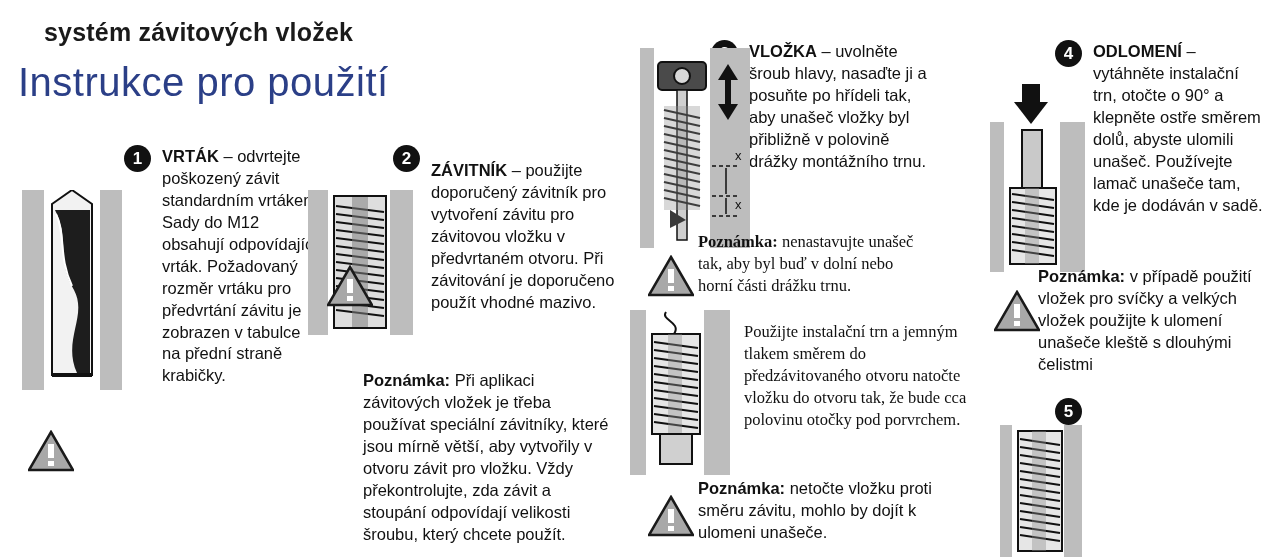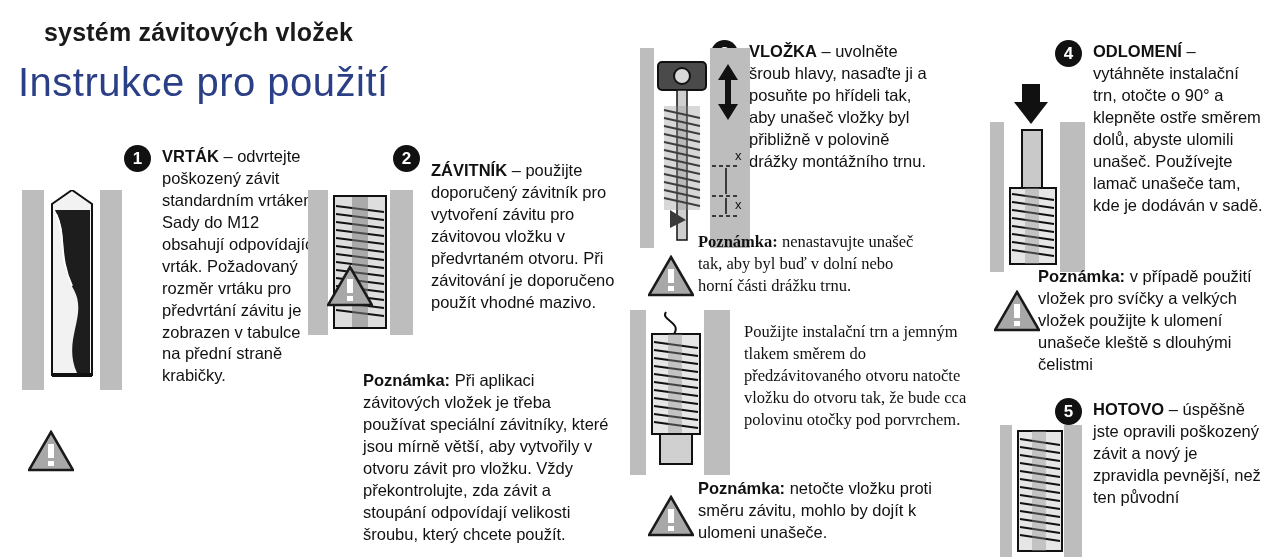--- a/index.html
+++ b/index.html
@@ -268,21 +268,20 @@
   <div class="warn" style="left:994px; top:290px;">
     <svg width="46" height="42" viewBox="0 0 46 42">
       <path d="M23 2 L45 40 L1 40 Z" fill="#a8a8a8" stroke="#1a1a1a" stroke-width="2.5"></path>
       <rect x="20" y="14" width="6" height="14" fill="#ffffff"></rect>
       <rect x="20" y="31" width="6" height="5" fill="#ffffff"></rect>
     </svg>
   </div>
   <div class="txt" style="left:1038px; top:266px; width:225px;"><b>Poznámka:</b><span> v případě použití vložek pro svíčky a velkých vložek použijte k ulomení unašeče kleště s dlouhými čelistmi</span></div>
 
   <div class="badge" style="left:1055px; top:398px;">5</div>
-  <div class="txt" style="left:1093px; top:399px; width:170px;"><b>HOTOVO</b><span> – úspěšně jste opravili poškozený závit a nový je zpravidla pevnější, než ten původní</span></div>
 
   <div class="ill" style="left:1000px; top:425px;">
     <svg width="82" height="132" viewBox="0 0 82 132">
       <rect x="0" y="0" width="82" height="132" fill="#bdbdbd"></rect>
       <rect x="12" y="0" width="52" height="132" fill="#ffffff"></rect>
       <rect x="18" y="6" width="44" height="120" fill="#e6e6e6" stroke="#111" stroke-width="2"></rect>
       <g stroke="#111" stroke-width="2" fill="none">
         <path d="M20 14 L60 20"></path>
           <path d="M20 22 L60 28"></path>
           <path d="M20 30 L60 36"></path>

